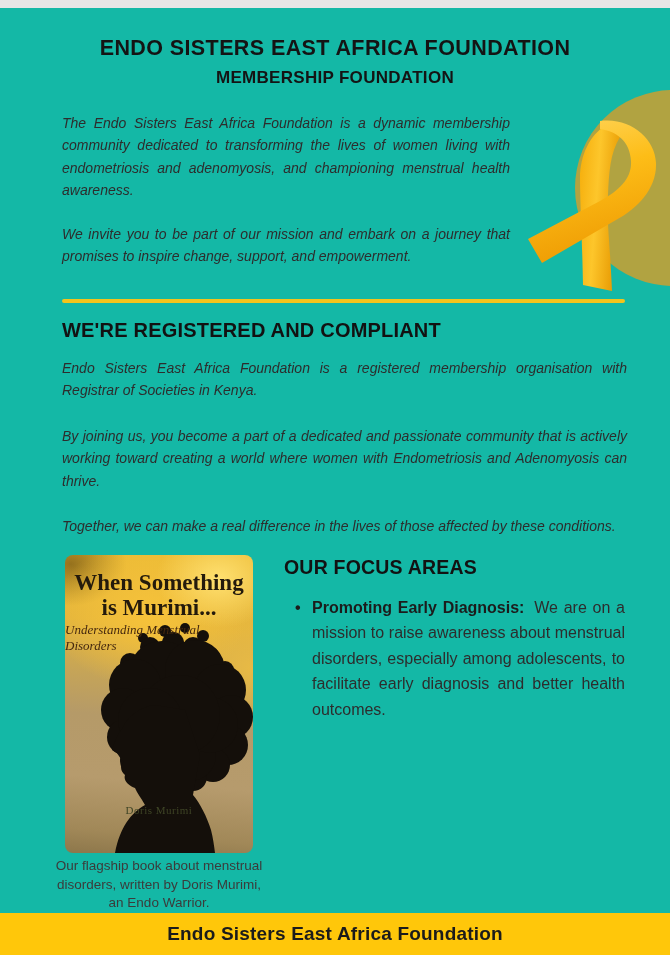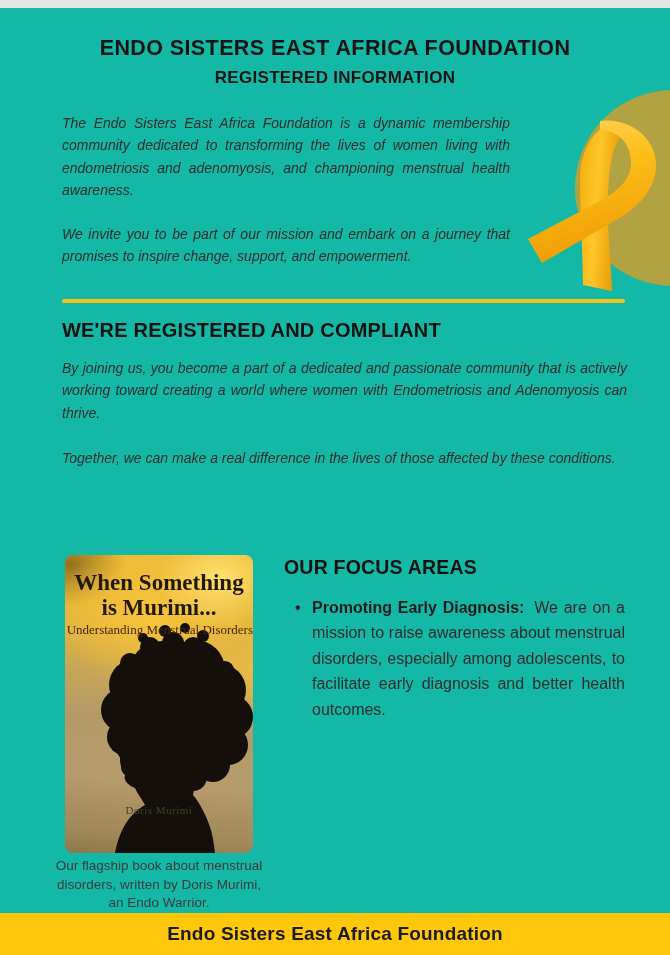--- a/index.html
+++ b/index.html
@@ -41,22 +41,22 @@
       radial-gradient(80px 60px at 3% 3%,rgba(80,54,8,.55),rgba(80,54,8,0) 70%),
       radial-gradient(120px 90px at 100% 38%,#e8ba45,rgba(232,186,69,0) 70%),
       linear-gradient(185deg,#edbc35 0%,#e4b53c 25%,#c5a458 42%,#b59a68 55%,#b69b6d 75%,#a18858 92%,#8d774b 100%);
   }
   .cover-title{
     position:absolute;top:15px;left:0;width:100%;text-align:center;
     font-family:"Liberation Serif",serif;font-weight:bold;
     font-size:23px;line-height:25px;color:#241a0c;
   }
   .cover-subtitle{
-    position:absolute;top:67px;left:0;width:100%;text-align:right;
-    font-family:"Liberation Serif",serif;
+    position:absolute;top:67px;left:0;width:100%;text-align:left;
+    font-family:"Liberation Serif",serif;font-style:italic;
     font-size:13px;color:#45280e;
   }
   .cover-svg{position:absolute;left:0;top:0;}
   .cover-author{
     position:absolute;top:249px;left:0;width:100%;text-align:center;
     font-family:"Liberation Serif",serif;font-size:11px;color:#3f4526;letter-spacing:.5px;
   }
   .caption{
     position:absolute;left:49px;top:849px;width:220px;text-align:center;
     font-size:13.5px;line-height:18.5px;color:#3b3b3b;
@@ -82,21 +82,21 @@
     font-size:19px;font-weight:bold;color:#1b1b1b;letter-spacing:.2px;
   }
   .bottom-strip{position:absolute;left:0;top:947px;width:670px;height:8px;background:#141414;}
 </style>
 </head>
 <body>
 
 <div class="page">
 
   <div class="page-title">ENDO SISTERS EAST AFRICA FOUNDATION</div>
-  <div class="page-subtitle">REGISTERED INFORMATION</div>
+  <div class="page-subtitle">MEMBERSHIP FOUNDATION</div>
 
   <div class="ribbon-wrap">
     <svg width="170" height="230" viewBox="0 0 170 230">
       <defs>
         <linearGradient id="gFront" x1="0" y1="0" x2="0.25" y2="1">
           <stop offset="0" stop-color="#ffd65e"></stop>
           <stop offset="0.45" stop-color="#fdbd17"></stop>
           <stop offset="1" stop-color="#ef9d04"></stop>
         </linearGradient>
         <linearGradient id="gBack" x1="0" y1="0" x2="1" y2="0.3">
@@ -113,20 +113,21 @@
 
   <div class="intro">
     <p>The Endo Sisters East Africa Foundation is a dynamic membership community dedicated to transforming the lives of women living with endometriosis and adenomyosis, and championing menstrual health awareness.</p>
     <p>We invite you to be part of our mission and embark on a journey that promises to inspire change, support, and empowerment.</p>
   </div>
 
   <div class="divider"></div>
 
   <div class="registered-heading">WE'RE REGISTERED AND COMPLIANT</div>
   <div class="registered">
+    <p>Endo Sisters East Africa Foundation is a registered membership organisation with Registrar of Societies in Kenya.</p>
     <p>By joining us, you become a part of a dedicated and passionate community that is actively working toward creating a world where women with Endometriosis and Adenomyosis can thrive.</p>
     <p>Together, we can make a real difference in the lives of those affected by these conditions.</p>
   </div>
 
   <div class="cover">
     <svg class="cover-svg" width="188" height="298" viewBox="0 0 188 298">
       <g fill="#140f0a">
 
         <circle cx="100" cy="76" r="6"></circle>
           <circle cx="120" cy="73" r="5"></circle>

